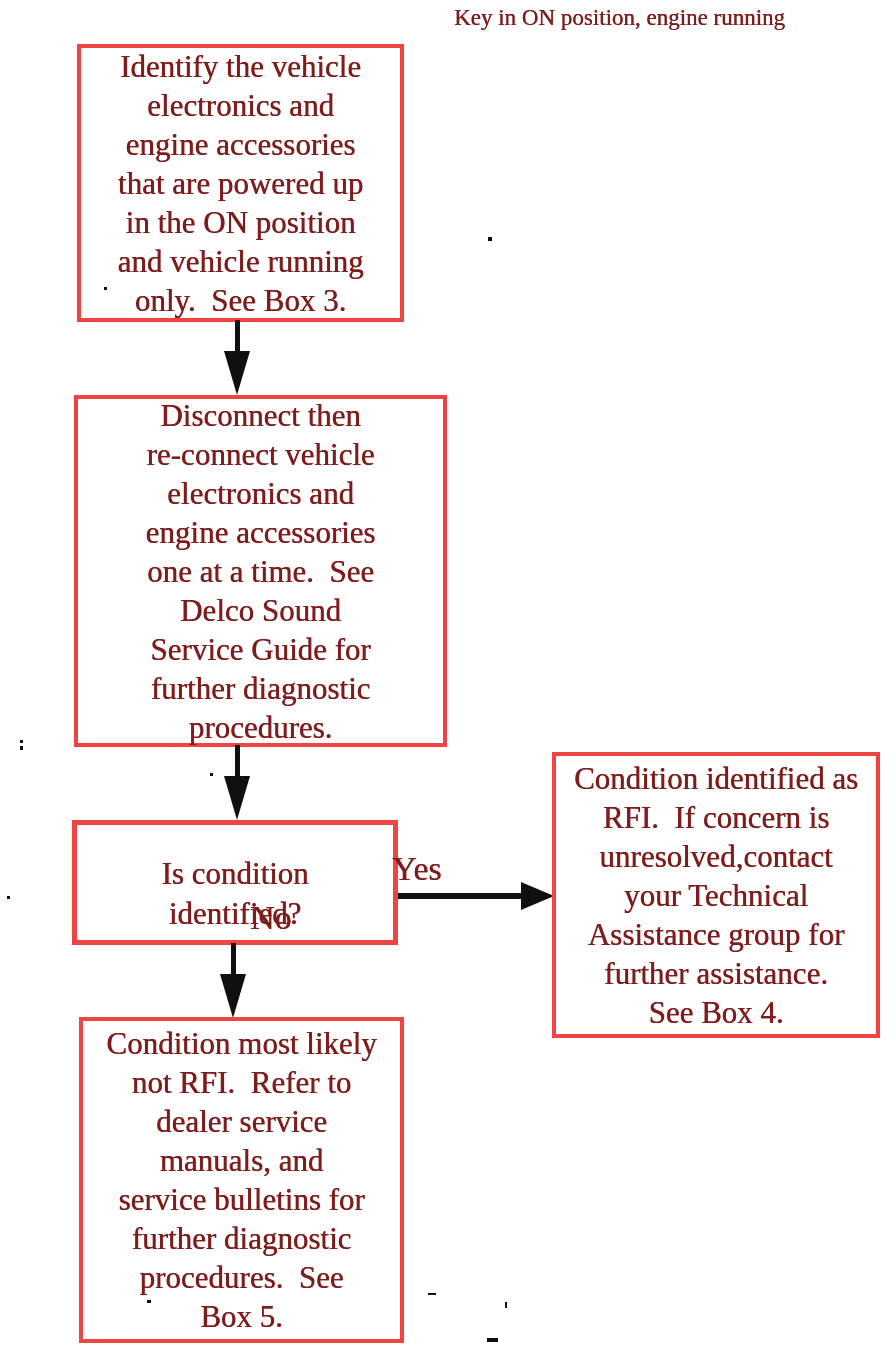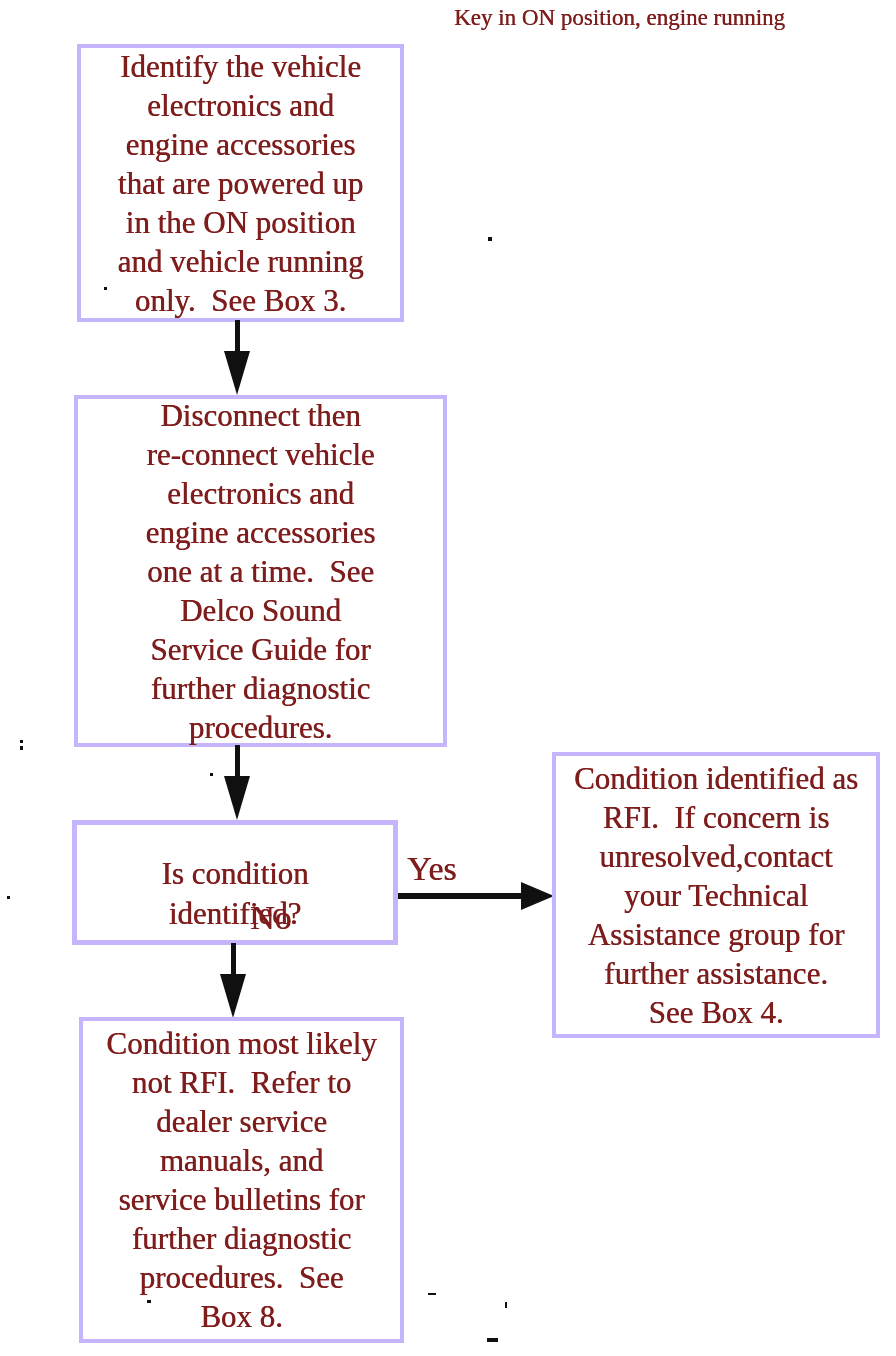--- a/index.html
+++ b/index.html
@@ -21,21 +21,21 @@
     top: 5px;
     font-size: 23px;
     line-height: 26px;
     white-space: pre;
     text-shadow: 0.4px 0 0 currentColor;
   }
 
   .node {
     position: absolute;
     box-sizing: border-box;
-    border: 4px solid #c4b5fd;
+    border: 4px solid #ef4444;
     display: flex;
     align-items: center;
     justify-content: center;
   }
   .node-text {
     width: 100%;
     text-align: center;
     white-space: pre-wrap;
     font-size: 31px;
     line-height: 39px;
@@ -73,21 +73,21 @@
   .a4-stem { left: 231px; top: 943px; height: 40px; }
   .a4-head { left: 220px; top: 974px; }
 
   .edge-label {
     position: absolute;
     font-size: 34px;
     line-height: 36px;
     white-space: pre;
     text-shadow: 0.5px 0 0 currentColor;
   }
-  .label-yes { left: 407px; top: 851px; }
+  .label-yes { left: 392px; top: 851px; }
   .label-no  { left: 250px; top: 900px; }
 
   .speck { position: absolute; background: #101010; }
   .s1 { left: 488px; top: 237px;  width: 4px;  height: 4px; }
   .s2 { left: 104px; top: 287px;  width: 3px;  height: 3px; }
   .s3 { left: 20px;  top: 740px;  width: 3px;  height: 3px; }
   .s4 { left: 20px;  top: 746px;  width: 3px;  height: 4px; }
   .s5 { left: 210px; top: 773px;  width: 3px;  height: 3px; }
   .s6 { left: 7px;   top: 896px;  width: 3px;  height: 3px; }
   .s7 { left: 428px; top: 1293px; width: 8px;  height: 2px; }
@@ -164,21 +164,21 @@
   </div>
 
   <div class="node box-notrfi">
     <div class="node-text">Condition most likely
 not RFI.  Refer to
 dealer service
 manuals, and
 service bulletins for
 further diagnostic
 procedures.  See
-Box 8.</div>
+Box 5.</div>
   </div>
 
   <div class="speck s1"></div>
   <div class="speck s2"></div>
   <div class="speck s3"></div>
   <div class="speck s4"></div>
   <div class="speck s5"></div>
   <div class="speck s6"></div>
   <div class="speck s7"></div>
   <div class="speck s8"></div>

